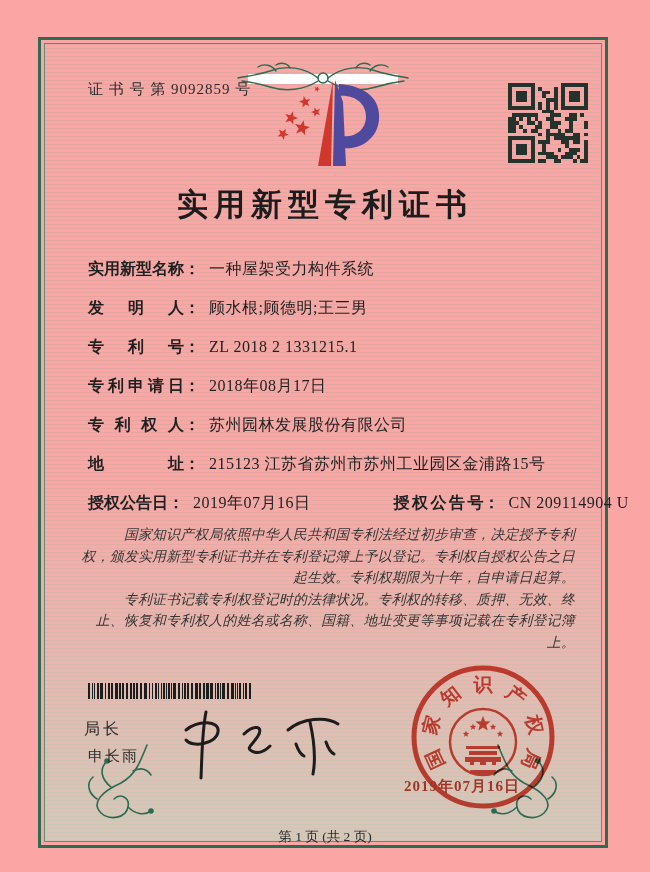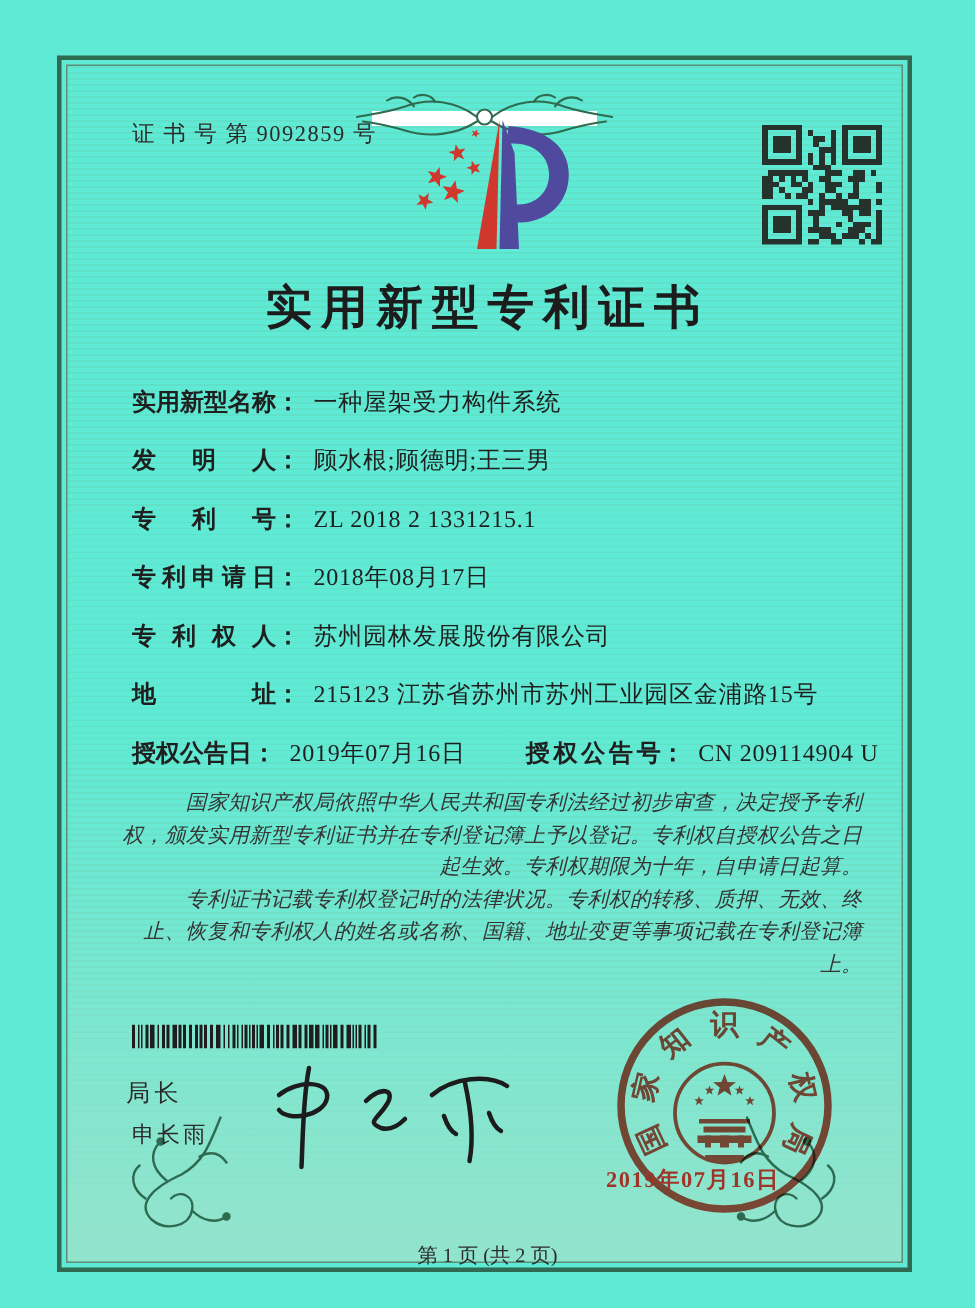--- a/index.html
+++ b/index.html
@@ -1,37 +1,37 @@
 <!DOCTYPE html>
 <html><head>
 <meta charset="utf-8">
 <style>
   html,body{margin:0;padding:0;background:#fff;}
-  .page{position:relative;width:650px;height:872px;background:#5eead4;overflow:hidden;
+  .page{position:relative;width:650px;height:872px;background:#fca5a5;overflow:hidden;
         font-family:"Liberation Serif","DejaVu Serif",serif;color:#222;}
   .frame{position:absolute;left:38px;top:37px;width:570px;height:811px;
          border:3px solid #2f6b53;box-sizing:border-box;}
   .frame-inner{position:absolute;inset:3px;border:1px solid #5d8f78;
     background:
       linear-gradient(180deg, rgba(255,255,255,0) 55%, rgba(186,224,200,0.55) 97%),
       repeating-linear-gradient(0deg, rgba(110,175,140,0.16) 0 1px, rgba(255,255,255,0) 1px 4px);
   }
   .content{position:absolute;inset:0;}
   .cert-no{position:absolute;left:88px;top:80px;font-size:15px;color:#2b2b2b;letter-spacing:1px;}
   .logo{position:absolute;left:271px;top:72px;}
   .qr{position:absolute;left:508px;top:83px;}
   .title{position:absolute;left:0;top:184px;width:100%;text-align:center;
          font-size:31px;font-weight:700;letter-spacing:6px;color:#1c1c1c;}
   .fields{position:absolute;left:88px;top:258px;width:490px;font-size:16px;color:#1f1f1f;}
   .frow{display:flex;align-items:flex-end;line-height:21px;margin-bottom:18px;white-space:nowrap;}
   .f-label{display:inline-block;width:96px;text-align:justify;text-align-last:justify;font-weight:600;}
   .f-colon{font-weight:600;margin-right:9px;}
   .f-value{letter-spacing:0.5px;font-family:Liberation Serif, serif;}
   .pair2{margin-left:40px;display:flex;align-items:baseline;}
-  .pair2 .f-label{width:90px;}
+  .pair2 .f-label{width:90px;margin-left:43px;}
   .paras{position:absolute;left:79px;top:524px;width:496px;font-size:13.8px;line-height:21.5px;
          color:#343434;font-style:italic;text-align:right;}
   .paras p{margin:0;text-indent:2em;letter-spacing:0.3px;}
   .barcode{position:absolute;left:88px;top:683px;}
   .director-title{position:absolute;left:84px;top:719px;font-size:16px;letter-spacing:3px;color:#2b2b2b;}
   .director-name{position:absolute;left:88px;top:747px;font-size:15px;letter-spacing:2px;color:#2b2b2b;}
   .signature{position:absolute;left:168px;top:700px;}
   .seal{position:absolute;left:396px;top:650px;opacity:0.9;mix-blend-mode:multiply;}
   .seal-date{position:absolute;left:404px;top:777px;font-size:15px;color:#9e3528;
              letter-spacing:1px;font-weight:600;}

